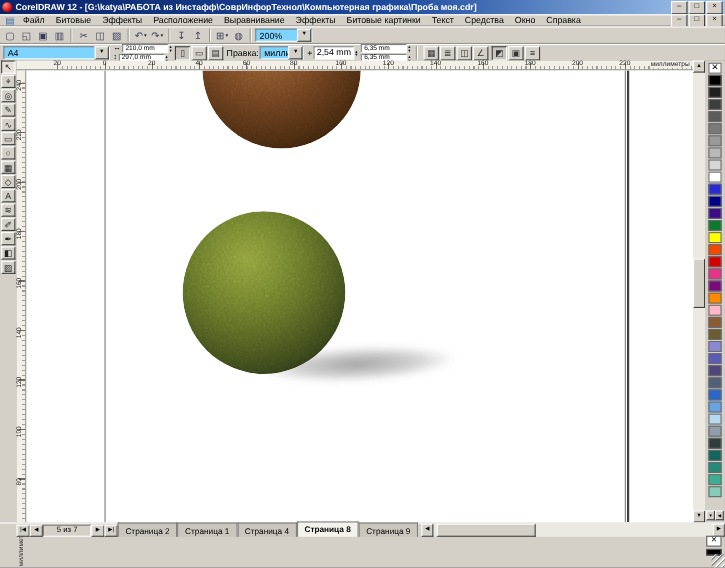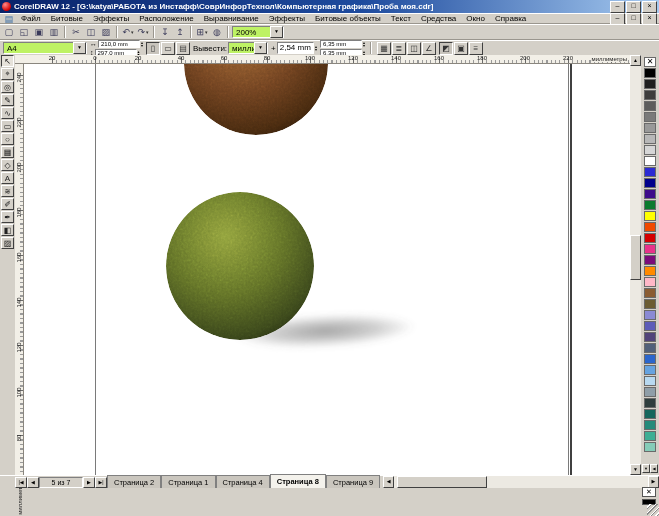--- a/index.html
+++ b/index.html
@@ -18,21 +18,21 @@
   .row{position:absolute;left:0;width:659px;background:#d4d0c8;box-sizing:border-box;
     border-top:1px solid #fff;border-bottom:1px solid #9a968e;display:flex;align-items:center;}
   .menubar{top:13px;height:11px;padding:0 2px;}
   .menu-item{padding:0 5px;white-space:nowrap;}
   .menubar .spacer{flex:1;}
   .toolbarrow{top:24px;height:16px;padding:0 2px;gap:1px;}
   .tbtn{min-width:14px;height:13px;display:inline-flex;align-items:center;justify-content:center;
     color:#3a3a5a;font-size:9px;}
   .tbtn .dd{font-size:5px;color:#333;margin-left:1px;}
   .tb-sep{width:1px;height:12px;background:#9a968e;border-right:1px solid #fff;margin:0 2px;flex:none;}
-  .combo{background:#bef264;border:1px solid;border-color:#808080 #fff #fff #808080;
+  .combo{background:#7dd3fc;border:1px solid;border-color:#808080 #fff #fff #808080;
     height:12px;display:inline-flex;align-items:center;box-sizing:border-box;}
   .combo .cval{padding:0 3px;overflow:hidden;white-space:nowrap;flex:1;}
   .combo .arrow{width:11px;height:10px;flex:none;background:#d4d0c8;text-align:center;
     border:1px solid;border-color:#fff #404040 #404040 #fff;font-size:5px;line-height:9px;color:#000;}
   .propbar{top:40px;height:16px;padding:0 3px;gap:3px;}
   .pgroup{display:inline-flex;align-items:center;gap:1px;}
   .field{background:#fff;border:1px solid;border-color:#808080 #fff #fff #808080;
     height:10px;line-height:10px;padding:0 2px;white-space:nowrap;}
   .spin{display:inline-flex;flex-direction:column;font-size:4px;line-height:3px;color:#000;
     justify-content:center;}
@@ -127,21 +127,21 @@
 
   <div class="row menubar">
     <span class="tbtn" style="color:#3a6ea5">▤</span>
     <span style="display:flex;align-items:center;">
         <span class="menu-item">Файл</span>
         <span class="menu-item">Битовые</span>
         <span class="menu-item">Эффекты</span>
         <span class="menu-item">Расположение</span>
         <span class="menu-item">Выравнивание</span>
         <span class="menu-item">Эффекты</span>
-        <span class="menu-item">Битовые объекты</span>
+        <span class="menu-item">Битовые картинки</span>
         <span class="menu-item">Текст</span>
         <span class="menu-item">Средства</span>
         <span class="menu-item">Окно</span>
         <span class="menu-item">Справка</span>
       </span>
     <span class="spacer"></span>
     <span class="wbtn">–</span>
     <span class="wbtn">□</span>
     <span class="wbtn">×</span>
   </div>
@@ -196,21 +196,21 @@
         </span>
       </span>
     <span class="tb-sep"></span>
     <span class="combo" style="width:52px">
       <span class="cval">200%</span>
       <span class="arrow">▼</span>
     </span>
   </div>
 
   <div class="row propbar">
-    <span class="combo" style="width:84px">
+    <span class="combo" style="width:97px">
       <span class="cval">A4</span>
       <span class="arrow">▼</span>
     </span>
     <span class="dimstack">
       <span class="dimrow">
         <span>↔</span>
         <span class="field">210,0 mm</span>
         <span class="spin">
             <span>▴</span>
             <span>▾</span>
@@ -224,21 +224,21 @@
             <span>▾</span>
           </span>
       </span>
     </span>
     <span class="pgroup">
       <span class="pbtn pressed">▯</span>
       <span class="pbtn">▭</span>
       <span class="pbtn">▤</span>
     </span>
     <span class="pgroup">
-      <span>Вывести:</span>
+      <span>Правка:</span>
       <span class="combo" style="width:40px">
         <span class="cval">миллиметры</span>
         <span class="arrow">▼</span>
       </span>
     </span>
     <span class="pgroup">
       <span>+</span>
       <span class="field">2,54 mm</span>
       <span class="spin">
           <span>▴</span>

